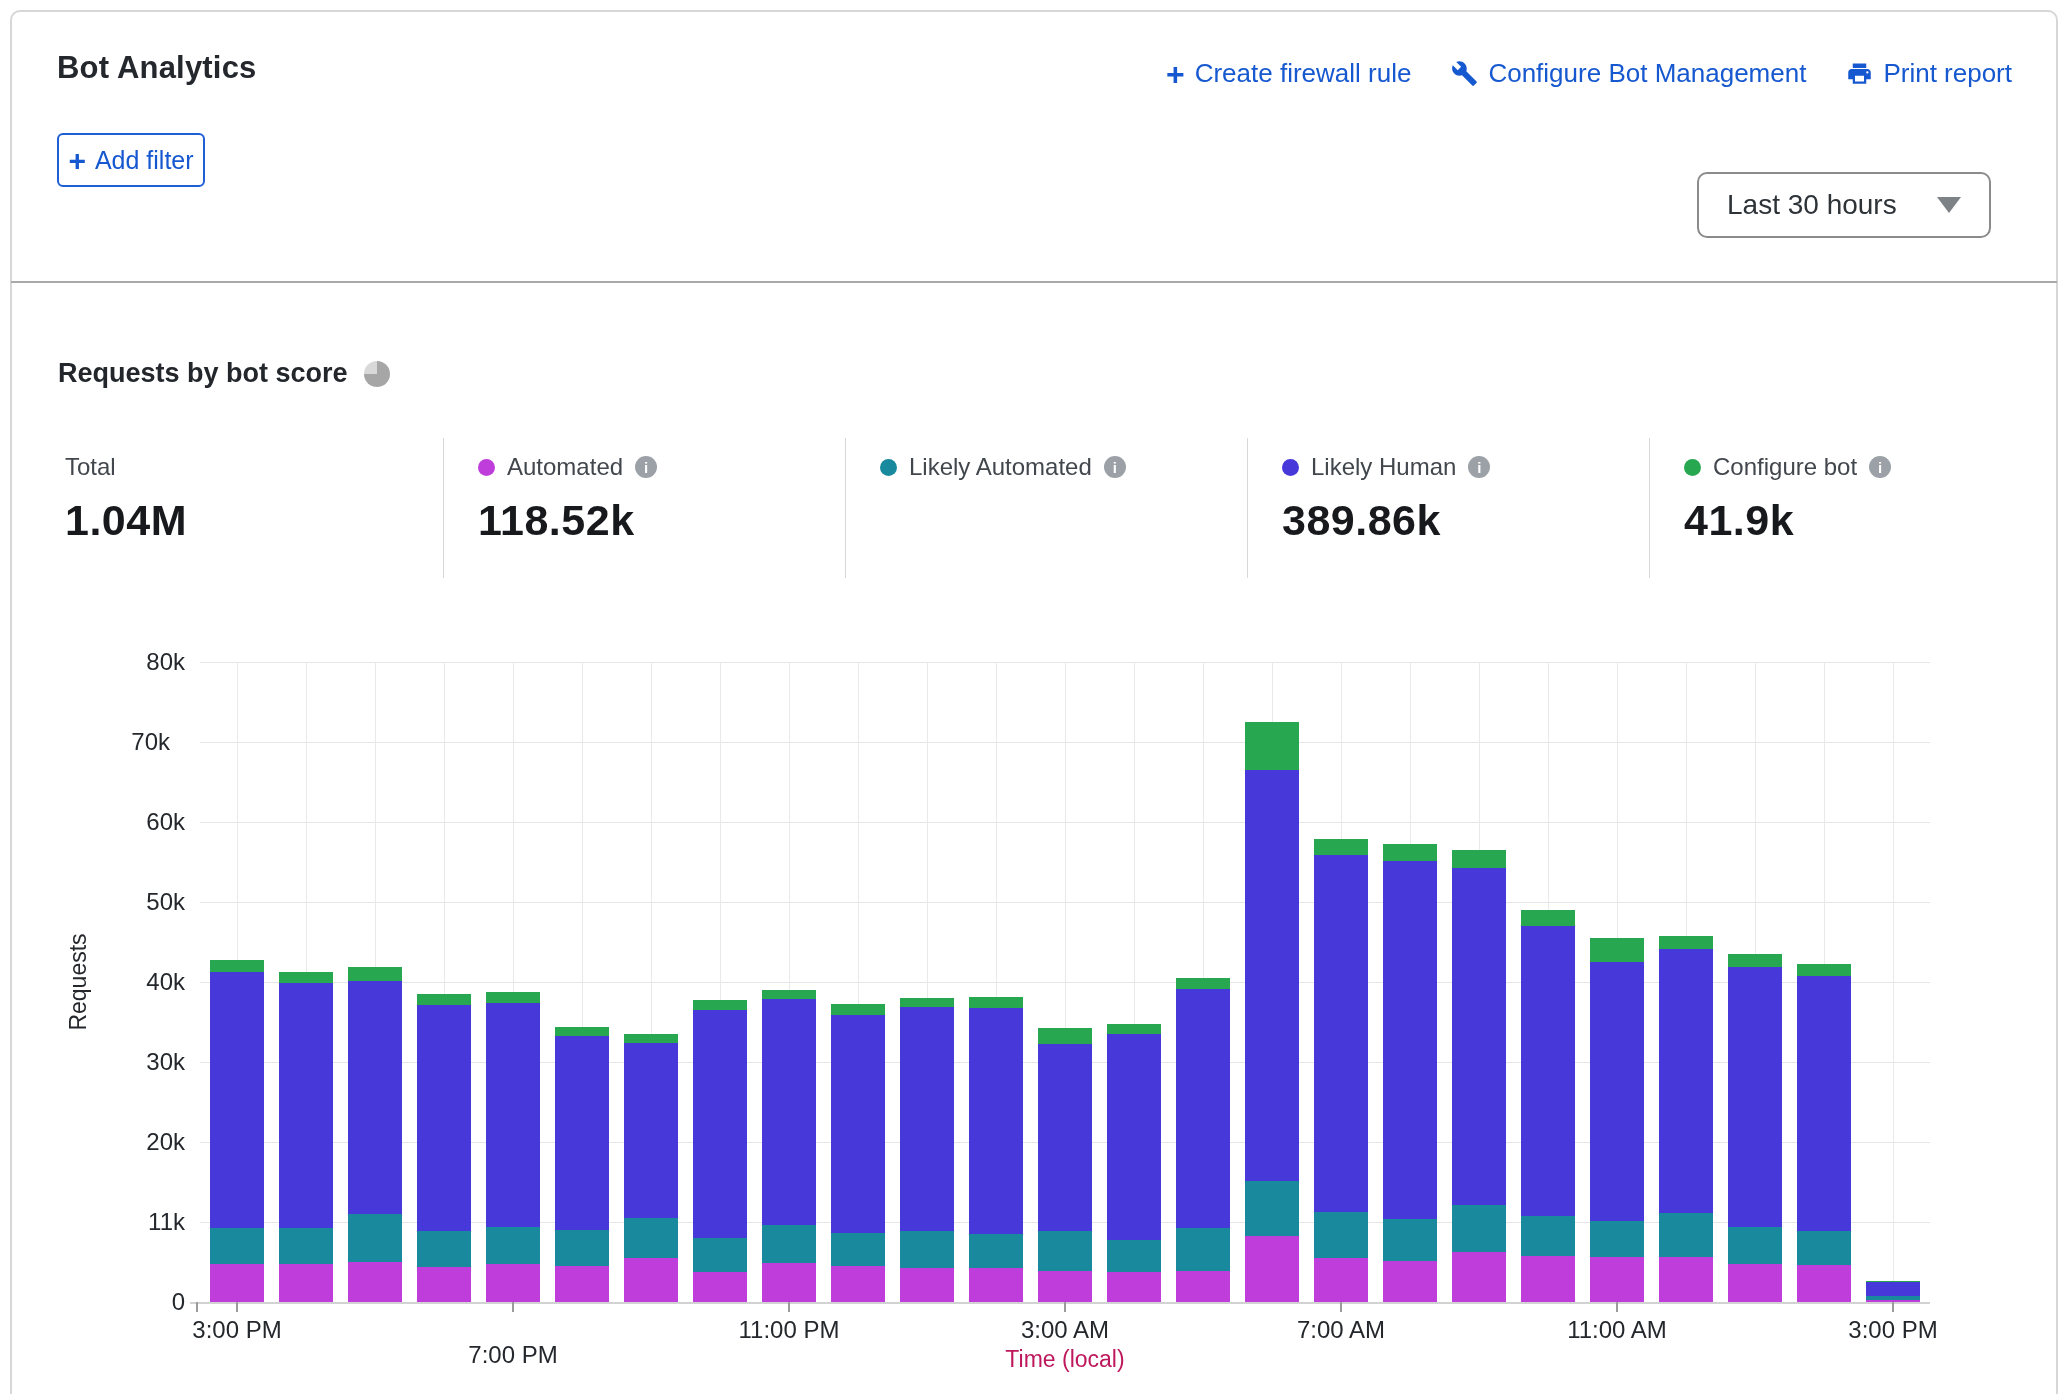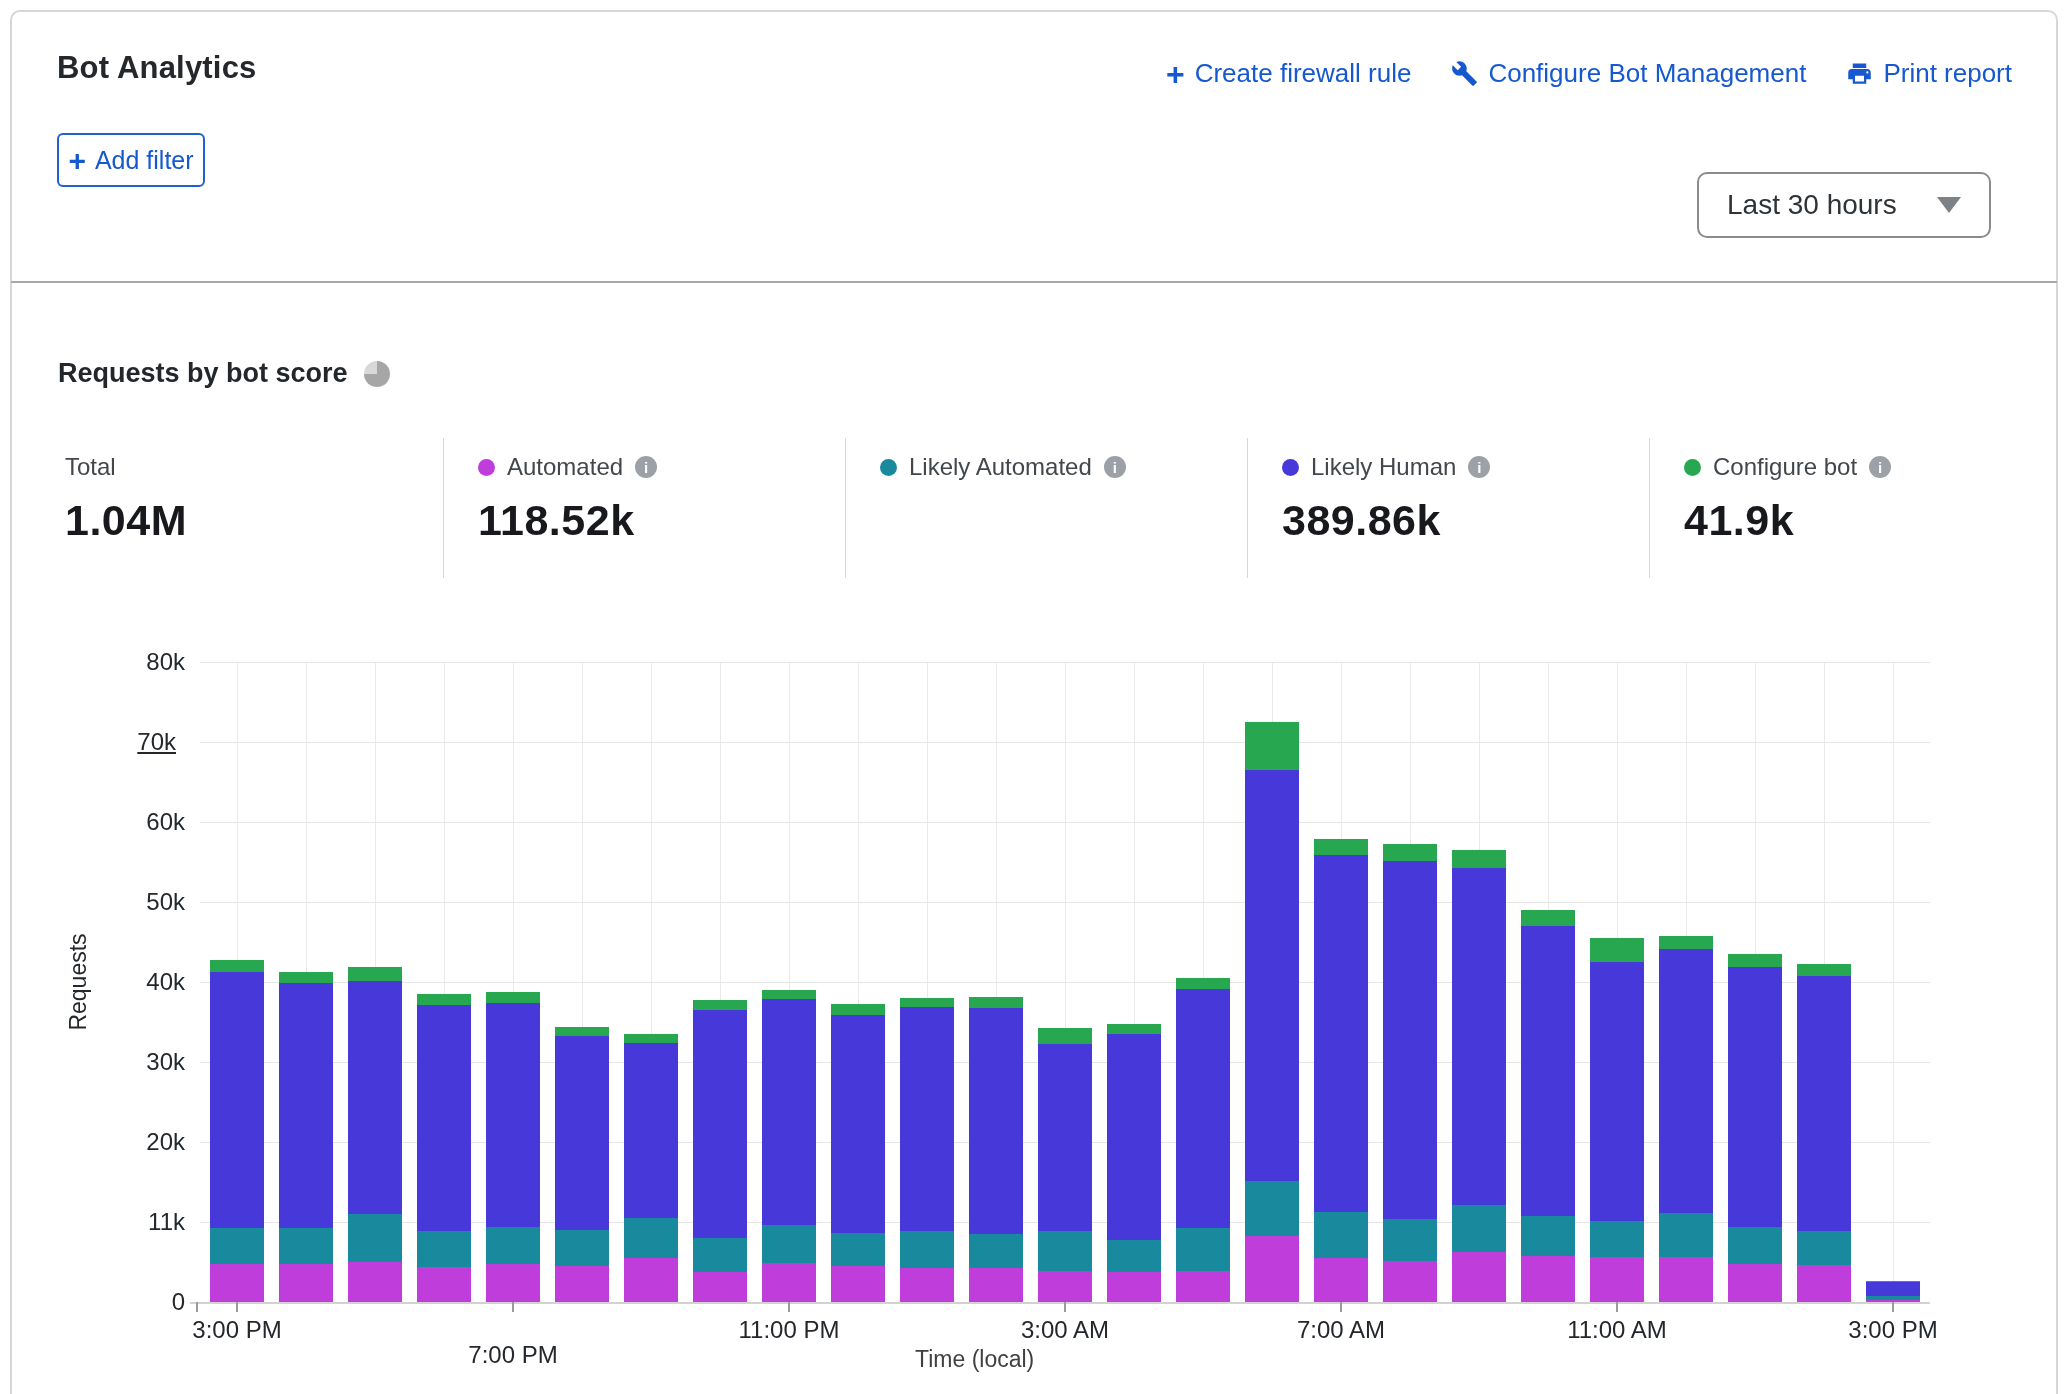--- a/index.html
+++ b/index.html
@@ -47,21 +47,21 @@
   
   #chart-area { position:absolute; left:0; top:0; width:2070px; height:1394px; pointer-events:none; }
   .gridline-h { position:absolute; height:1px; background:#e6e6e6; }
   .gridline-v { position:absolute; width:1px; background:#e9e9e9; }
   .axis-line  { position:absolute; height:2px; background:#d2d2d2; }
   .ytick-label { position:absolute; width:70px; text-align:right; font-size:24px; color:#24282d; }
   .xtick-label { position:absolute; width:140px; text-align:center; font-size:24px; color:#24282d; }
   .tick-mark { position:absolute; width:2px; height:10px; background:#9b9b9b; }
   .bar-seg { position:absolute; }
   .y-axis-title { position:absolute; font-size:23px; color:#24282d; transform:translate(-50%,-50%) rotate(-90deg); white-space:nowrap; }
-  .x-axis-title { position:absolute; font-size:23px; color:#404040; width:300px; }
+  .x-axis-title { position:absolute; font-size:23px; color:#be185d; text-align:center; width:300px; }
 </style>
 </head>
 <body>
 
 <div class="card"></div>
 
 <div class="page-title">Bot Analytics</div>
 
 <div class="actions">
   <div class="action-link">
@@ -153,21 +153,21 @@
     <div class="ytick-label" style="left: 115px; top: 1128px;">20k</div>
     <div class="gridline-h" style="left: 200px; top: 1061.5px; width: 1730px;"></div>
     <div class="ytick-label" style="left: 115px; top: 1048px;">30k</div>
     <div class="gridline-h" style="left: 200px; top: 981.5px; width: 1730px;"></div>
     <div class="ytick-label" style="left: 115px; top: 968px;">40k</div>
     <div class="gridline-h" style="left: 200px; top: 901.5px; width: 1730px;"></div>
     <div class="ytick-label" style="left: 115px; top: 888px;">50k</div>
     <div class="gridline-h" style="left: 200px; top: 821.5px; width: 1730px;"></div>
     <div class="ytick-label" style="left: 115px; top: 808px;">60k</div>
     <div class="gridline-h" style="left: 200px; top: 741.5px; width: 1730px;"></div>
-    <div class="ytick-label" style="left: 106px; top: 728px; text-decoration: underline;">70k</div>
+    <div class="ytick-label" style="left: 100px; top: 728px;">70k</div>
     <div class="gridline-h" style="left: 200px; top: 661.5px; width: 1730px;"></div>
     <div class="ytick-label" style="left: 115px; top: 648px;">80k</div>
     <div class="gridline-v" style="left: 237px; top: 662px; height: 640px;"></div>
     <div class="gridline-v" style="left: 306px; top: 662px; height: 640px;"></div>
     <div class="gridline-v" style="left: 375px; top: 662px; height: 640px;"></div>
     <div class="gridline-v" style="left: 444px; top: 662px; height: 640px;"></div>
     <div class="gridline-v" style="left: 513px; top: 662px; height: 640px;"></div>
     <div class="gridline-v" style="left: 582px; top: 662px; height: 640px;"></div>
     <div class="gridline-v" style="left: 651px; top: 662px; height: 640px;"></div>
     <div class="gridline-v" style="left: 720px; top: 662px; height: 640px;"></div>

